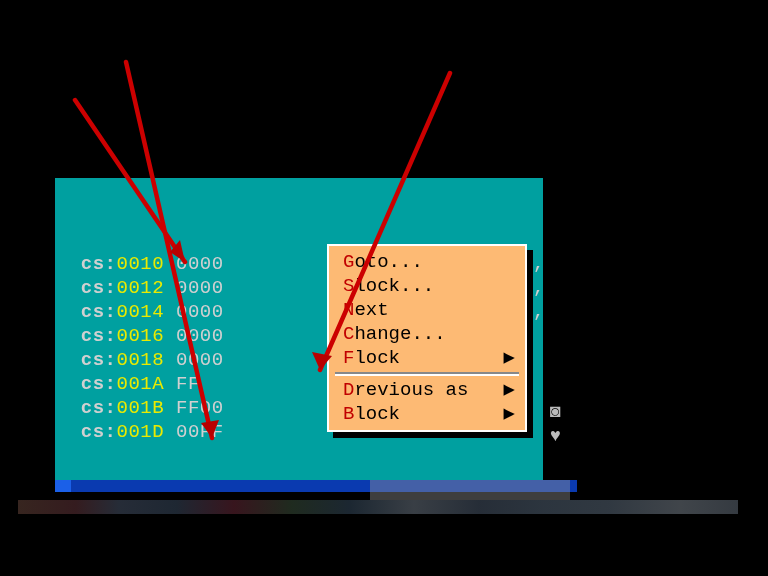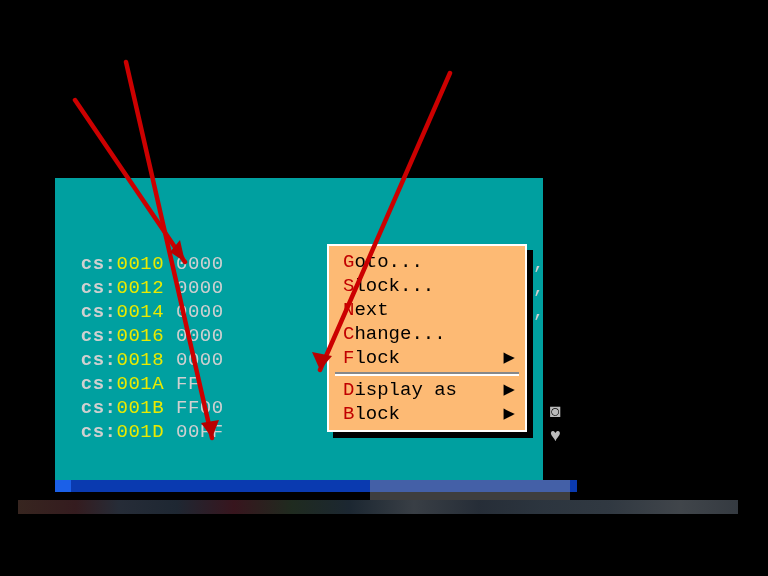--- a/index.html
+++ b/index.html
@@ -82,21 +82,21 @@
 <div id="menu">
   <div id="menu-items">
         <div class="menu-item"><span class="hotkey">G</span><span>oto...</span></div>
         <div class="menu-item"><span class="hotkey">S</span><span>lock...</span></div>
         <div class="menu-item"><span class="hotkey">N</span><span>ext</span></div>
         <div class="menu-item"><span class="hotkey">C</span><span>hange...</span></div>
         <div class="menu-item"><span class="hotkey">F</span><span>lock</span><span class="arrow">▶</span></div>
       </div>
   <div class="menu-sep"></div>
   <div id="menu-items2">
-        <div class="menu-item"><span class="hotkey">D</span><span>isplay as</span><span class="arrow">▶</span></div>
+        <div class="menu-item"><span class="hotkey">D</span><span>revious as</span><span class="arrow">▶</span></div>
         <div class="menu-item"><span class="hotkey">B</span><span>lock</span><span class="arrow">▶</span></div>
       </div>
 </div>
 
 <div id="hscroll"></div>
 <div id="hscroll-thumb"></div>
 <div id="midgray"></div>
 
 <div id="bottomgray"></div>
 <div id="bottomstrip"></div>

